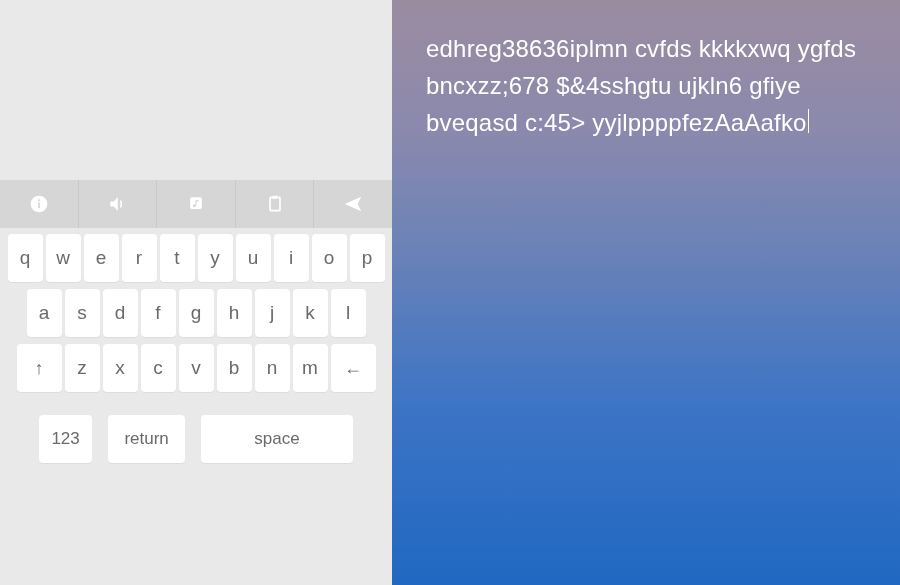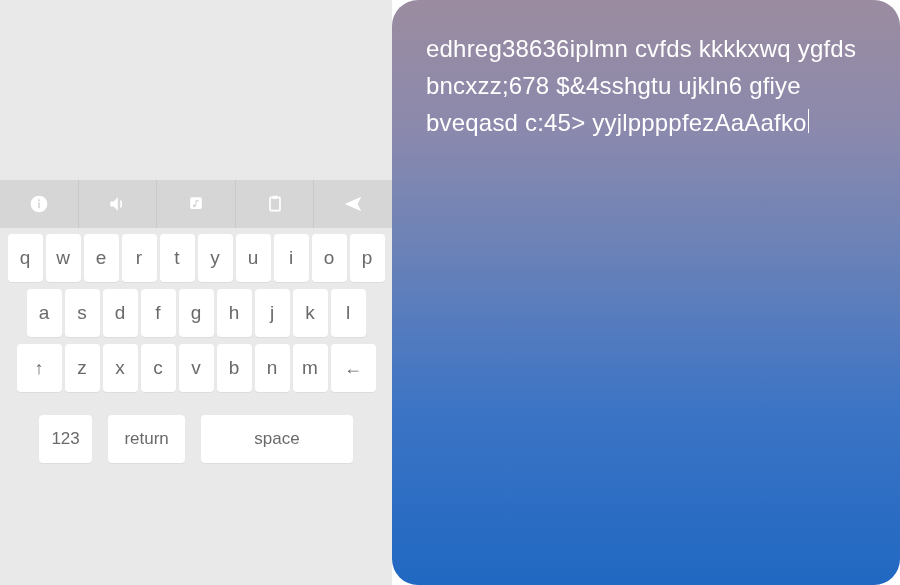--- a/index.html
+++ b/index.html
@@ -65,21 +65,20 @@
     .key.shift, .key.bksp { width: 45px; font-size: 18px;}
     .key.num { width: 56px; font-size: 17px;}
     .key.space { width: 160px; font-size: 17px;}
     .key.return { width: 81px; font-size: 17px;}
     .row4 { padding: 16px 35px; gap: 16px;}
     .right-panel {
       width: 508px;
       height: 585px;
       background: linear-gradient(180deg, #9b8ca0 0%, #8b89ad 22%, #6f83b6 40%, #3c74c5 70%, #2068c2 100%);
       padding: 30px 34px;
-      border-radius: 26px;
     }
     .output-text {
       color: #ffffff;
       font-size: 24px;
       line-height: 1.55;
       font-weight: 400;
       letter-spacing: 0.2px;
       word-break: break-word;
     }
     .cursor {

